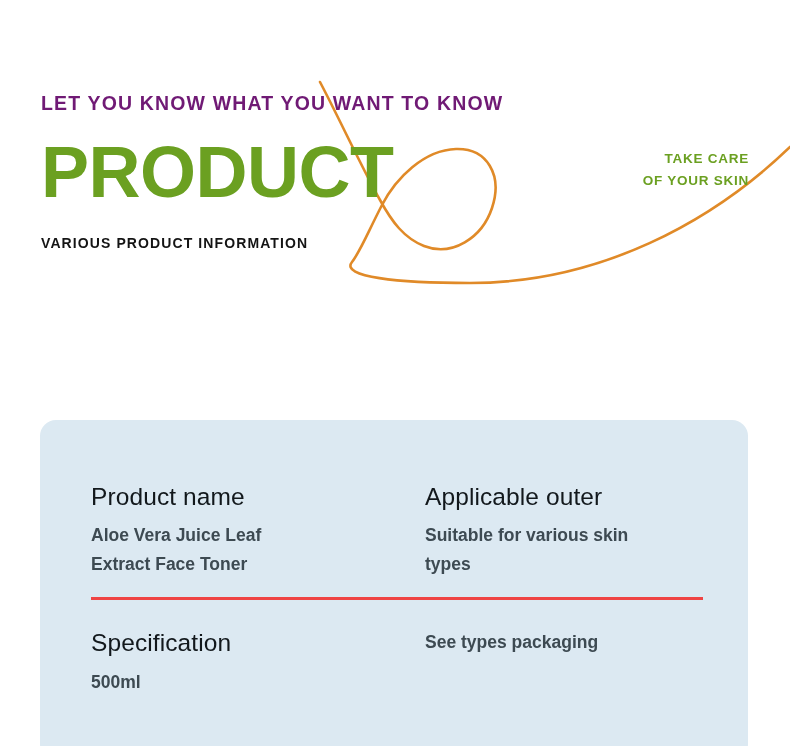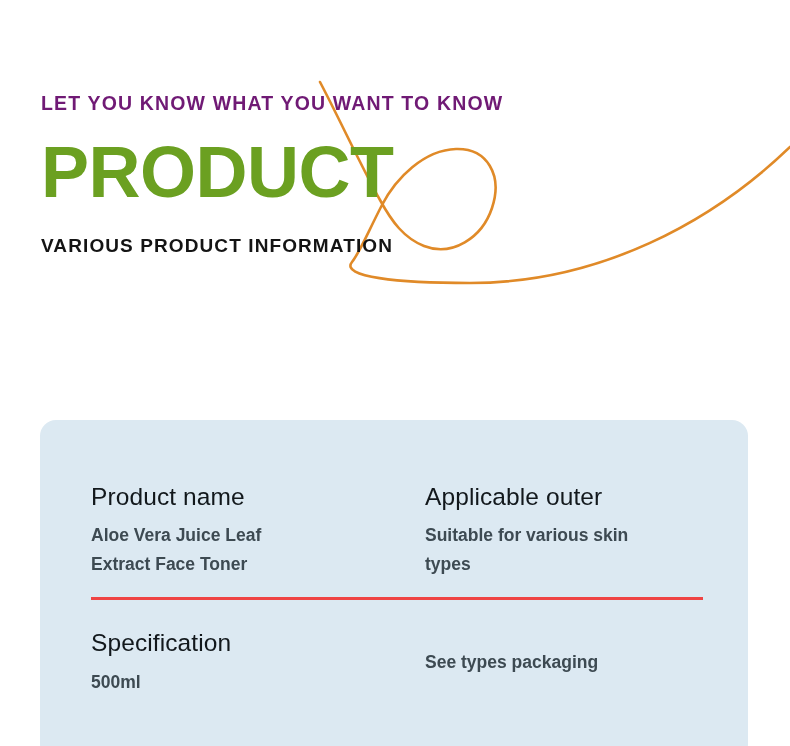--- a/index.html
+++ b/index.html
@@ -61,21 +61,21 @@
   .headline-line-1 {
     margin-top: 22px;
   }
   .headline-line-2 {
     margin-top: -6px;
   }
 
   .subline {
     margin: 0;
     margin-top: 26px;
-    font-size: 19px;
+    font-size: 14px;
     font-weight: 700;
     letter-spacing: 1.1px;
     color: #141414;
     white-space: nowrap;
   }
 
   
   .tagline {
     position: absolute;
     right: 41px;
@@ -104,21 +104,20 @@
   .info-grid {
     position: absolute;
     left: 51px;
     top: 62px;
     width: 612px;
   }
 
   .info-row {
     display: flex;
     width: 100%;
-    align-items: center;
   }
   .info-row.second {
     border-top: 3px solid #ef4444;
     margin-top: 18px;
     padding-top: 28px;
   }
 
   .info-cell {
     width: 50%;
     box-sizing: border-box;
@@ -161,20 +160,24 @@
              C 340 277, 398 283, 470 283
              C 600 283, 712 222, 790 147" fill="none" stroke="#e08a28" stroke-width="2.6" stroke-linecap="round"></path>
   </svg>
 
   <div class="header">
     <p class="eyebrow">LET YOU KNOW WHAT YOU WANT TO KNOW</p>
     <div class="headline headline-line-1">PRODUCT</div>
     <p class="subline">VARIOUS PRODUCT INFORMATION</p>
   </div>
 
+  <div class="tagline">
+    <div>TAKE CARE</div>
+    <div>OF YOUR SKIN</div>
+  </div>
 
   <div class="info-card">
     <div class="info-grid">
 
       <div class="info-row first">
         <div class="info-cell left">
           <p class="cell-label">Product name</p>
           <p class="cell-value">Aloe Vera Juice Leaf Extract Face Toner</p>
         </div>
         <div class="info-cell right">

